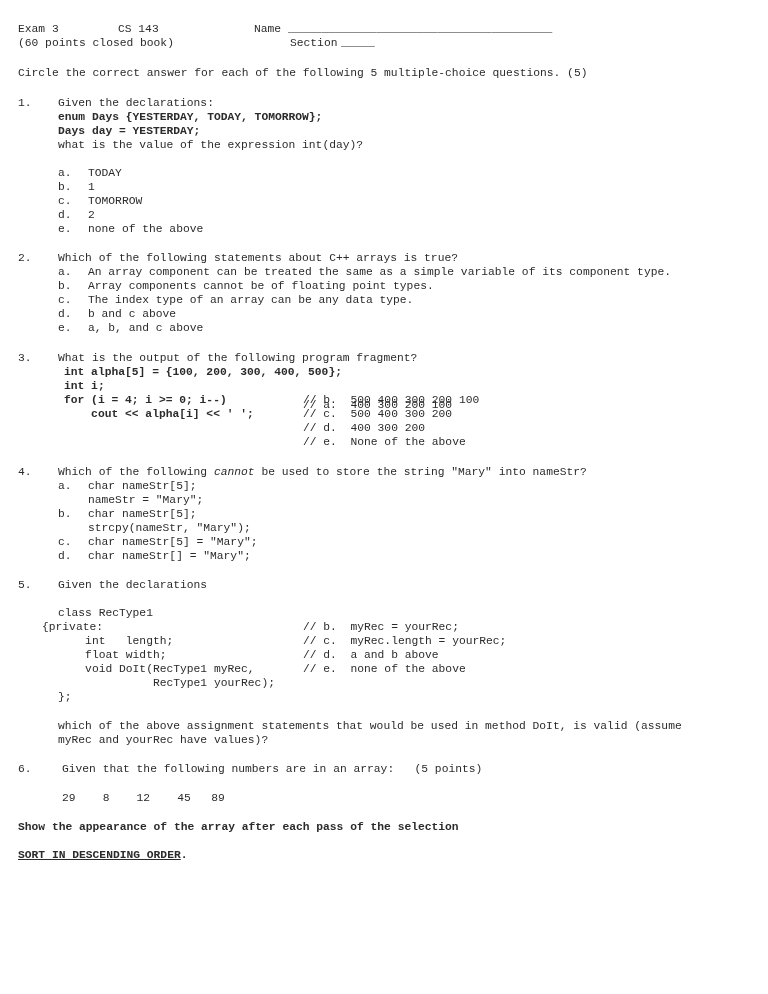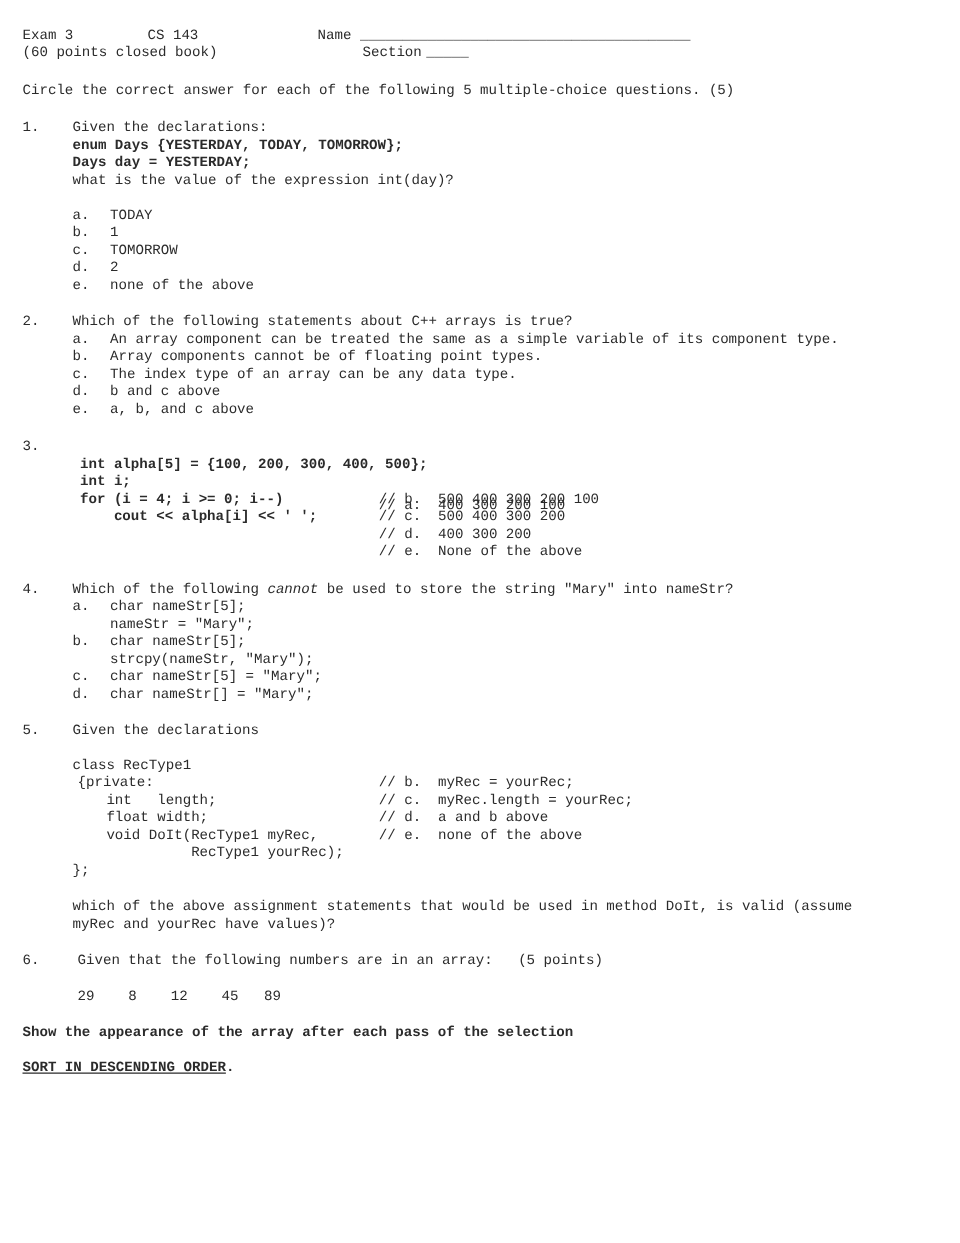--- a/index.html
+++ b/index.html
@@ -81,20 +81,21 @@
   <div class="ln" style="left:58px; top:279px;">b.</div>
   <div class="ln" style="left:88px; top:279px;">Array components cannot be of floating point types.</div>
   <div class="ln" style="left:58px; top:293px;">c.</div>
   <div class="ln" style="left:88px; top:293px;">The index type of an array can be any data type.</div>
   <div class="ln" style="left:58px; top:307px;">d.</div>
   <div class="ln" style="left:88px; top:307px;">b and c above</div>
   <div class="ln" style="left:58px; top:321px;">e.</div>
   <div class="ln" style="left:88px; top:321px;">a, b, and c above</div>
 
   <div class="ln" style="left:18px; top:351px;">3.</div>
+  <div class="ln" style="left:58px; top:351px;">What is the output of the following program fragment?</div>
 
   <div class="ln b" style="left:64px; top:365px;">int alpha[5] = {100, 200, 300, 400, 500};</div>
   <div class="ln b" style="left:64px; top:379px;">int i;</div>
   <div class="ln b" style="left:64px; top:393px;">for (i = 4; i &gt;= 0; i--)</div>
   <div class="ln b" style="left:64px; top:407px;">    cout &lt;&lt; alpha[i] &lt;&lt; ' ';</div>
 
   <div class="ln" style="left:303px; top:398px;">// a.  400 300 200 100</div>
   <div class="ln" style="left:303px; top:393px;">// b.  500 400 300 200 100</div>
   <div class="ln" style="left:303px; top:407px;">// c.  500 400 300 200</div>
   <div class="ln" style="left:303px; top:421px;">// d.  400 300 200</div>
@@ -111,21 +112,21 @@
   <div class="ln" style="left:88px; top:521px;">strcpy(nameStr, "Mary");</div>
   <div class="ln" style="left:58px; top:535px;">c.</div>
   <div class="ln" style="left:88px; top:535px;">char nameStr[5] = "Mary";</div>
   <div class="ln" style="left:58px; top:549px;">d.</div>
   <div class="ln" style="left:88px; top:549px;">char nameStr[] = "Mary";</div>
 
   <div class="ln" style="left:18px; top:578px;">5.</div>
   <div class="ln" style="left:58px; top:578px;">Given the declarations</div>
 
   <div class="ln" style="left:58px; top:606px;">class RecType1</div>
-  <div class="ln" style="left:62px; top:620px;">{private:</div>
+  <div class="ln" style="left:42px; top:620px;">{private:</div>
   <div class="ln" style="left:58px; top:634px;">    int   length;</div>
   <div class="ln" style="left:58px; top:648px;">    float width;</div>
   <div class="ln" style="left:58px; top:662px;">    void DoIt(RecType1 myRec,</div>
   <div class="ln" style="left:58px; top:676px;">              RecType1 yourRec);</div>
   <div class="ln" style="left:58px; top:690px;">};</div>
 
   <div class="ln" style="left:303px; top:620px;">// b.  myRec = yourRec;</div>
   <div class="ln" style="left:303px; top:634px;">// c.  myRec.length = yourRec;</div>
   <div class="ln" style="left:303px; top:648px;">// d.  a and b above</div>
   <div class="ln" style="left:303px; top:662px;">// e.  none of the above</div>

